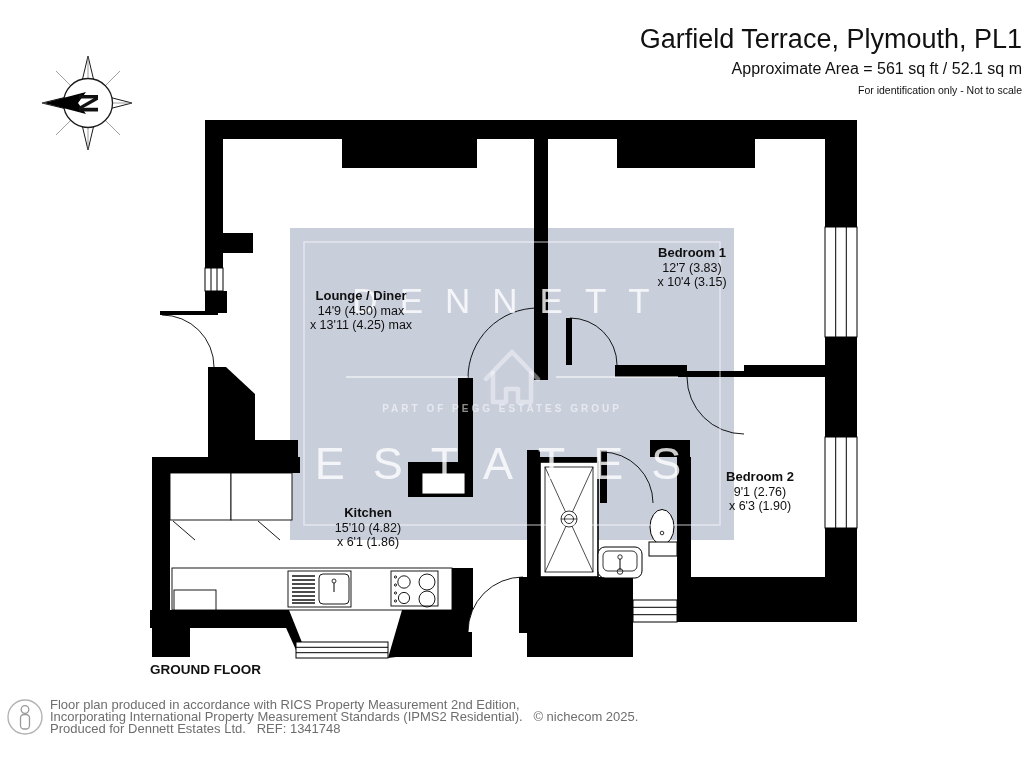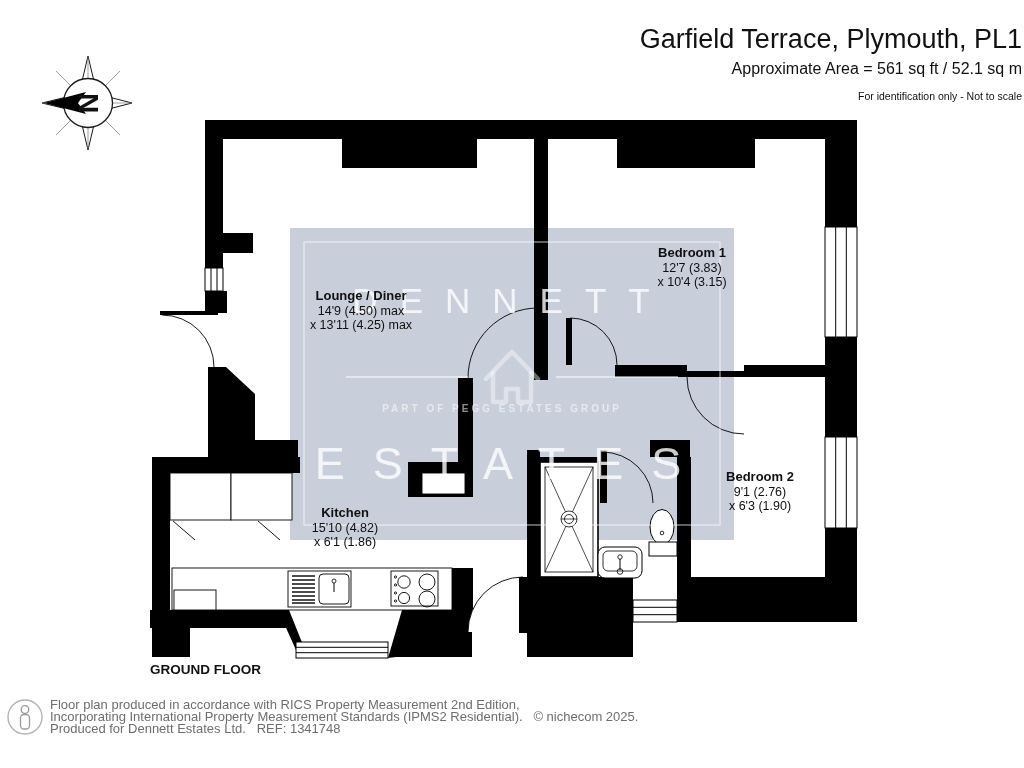--- a/index.html
+++ b/index.html
@@ -4,21 +4,21 @@
 <style>
   html,body{margin:0;padding:0;background:#fff;}
   body{width:1024px;height:768px;position:relative;overflow:hidden;
        font-family:"Liberation Sans", sans-serif;color:#111;}
   .abs{position:absolute;}
   svg{display:block;}
   
   .header{position:absolute;top:24px;right:2px;text-align:right;}
   .title{font-size:27px;font-weight:normal;letter-spacing:0;line-height:30px;}
   .area{font-size:16px;margin-top:6px;line-height:18px;}
-  .disclaimer{font-size:10.5px;margin-top:12px;line-height:12px;}
+  .disclaimer{font-size:10.5px;margin-top:6px;line-height:12px;}
   
   .room-label{position:absolute;text-align:center;font-size:12.5px;line-height:14.5px;color:#101010;}
   .room-label .rname{font-weight:bold;font-size:13px;}
   .floor-label{position:absolute;left:150px;top:662px;font-size:13.5px;font-weight:bold;}
   
   .wm-top{position:absolute;left:290px;top:281px;width:444px;text-align:center;
           font-size:35px;letter-spacing:22px;color:rgba(255,255,255,0.8);}
   .wm-bottom{position:absolute;left:290px;top:438px;width:444px;text-align:center;
           font-size:45px;letter-spacing:28px;color:rgba(255,255,255,0.8);}
   .wm-tag{position:absolute;left:290px;top:403px;width:424px;text-align:center;
@@ -216,21 +216,21 @@
 <div class="room-label" style="left:612px;top:246px;width:160px;">
   <div class="rname">Bedroom 1</div>
   <div>12'7 (3.83)</div>
   <div>x 10'4 (3.15)</div>
 </div>
 <div class="room-label" style="left:680px;top:470px;width:160px;">
   <div class="rname">Bedroom 2</div>
   <div>9'1 (2.76)</div>
   <div>x 6'3 (1.90)</div>
 </div>
-<div class="room-label" style="left:265px;top:506px;width:160px;">
+<div class="room-label" style="left:288px;top:506px;width:160px;">
   <div class="rname">Kitchen</div>
   <div>15'10 (4.82)</div>
   <div>x 6'1 (1.86)</div>
 </div>
 
 <div class="floor-label">GROUND FLOOR</div>
 
 <div class="header">
   <div class="title">Garfield Terrace, Plymouth, PL1</div>
   <div class="area">Approximate Area = 561 sq ft / 52.1 sq m</div>

